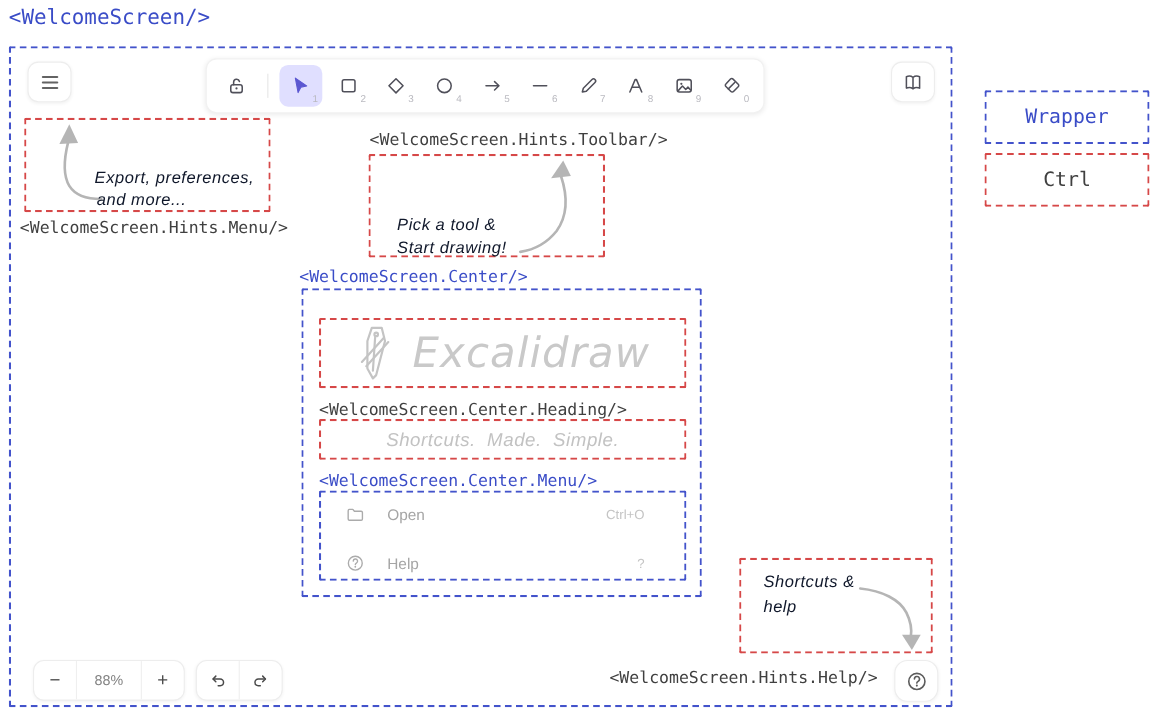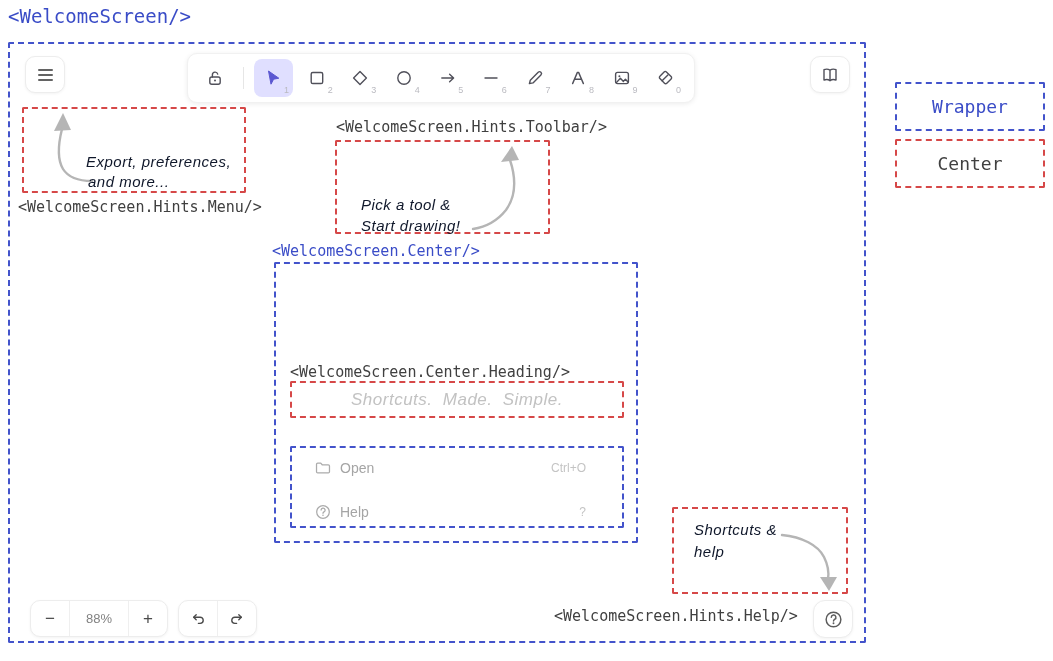--- a/index.html
+++ b/index.html
@@ -67,21 +67,21 @@
               display: flex; align-items: center; justify-content: center; gap: 14px; }
   #logo-text { font-family: "DejaVu Sans", sans-serif; font-style: italic; font-size: 38px;
                color: #c9c9c9; letter-spacing: 1px; }
   #heading-label { top: 99px; }
   #heading-box { position: absolute; left: 14px; top: 117px; width: 334px; height: 37px;
                  display: flex; align-items: center; justify-content: center; }
   #heading-text { font-style: italic; font-size: 17px; color: #c2c2c2; word-spacing: 5px; letter-spacing: .5px; }
   #menu-label { top: 164px; }
   #menu-box { position: absolute; left: 14px; top: 182px; width: 334px; height: 82px; }
   .menu-item { position: absolute; left: 12px; right: 36px; height: 28px;
-               display: flex; align-items: center; gap: 8px; padding-left: 10px;
+               display: flex; align-items: center; gap: 20px; padding-left: 10px;
                border-radius: 6px; cursor: pointer; }
   .menu-item .mi-text { font-size: 14px; color: #a5a5a5; }
   .menu-item .mi-shortcut { margin-left: auto; font-size: 12px; color: #c4c4c4; }
   #menu-item-open { top: 6px; }
   #menu-item-help { top: 50px; }
   .menu-icon { stroke: #ababab; stroke-width: 1.4; fill: none; stroke-linecap: round; stroke-linejoin: round; }
 
   
   .island { background: #fff; border: 1px solid #ededed; border-radius: 10px;
             box-shadow: 0 1px 3px rgba(0,0,0,.05); display: flex; align-items: stretch; overflow: hidden; }
@@ -220,26 +220,39 @@
     <polygon points="47,2 36,18 54,16"></polygon>
     <path d="M45 16 C51 34 51 52 41 66 C33 76 21 83 8 85"></path>
   </svg>
   <div class="abs hint-text" style="left:24px; top:54px">Pick a tool &amp;</div>
   <div class="abs hint-text" style="left:24px; top:75px">Start drawing!</div>
 </div>
 
 <div class="abs jsx-label blue-t" id="center-label">&lt;WelcomeScreen.Center/&gt;</div>
 <div class="abs blue-b" id="center-box">
 
+  <div class="red-b" id="logo-box">
+    <svg width="38" height="52" viewBox="0 0 38 52">
+      <g stroke="#c4c4c4" stroke-width="2" fill="none" stroke-linecap="round" stroke-linejoin="round">
+        <path d="M15 3 L24 3 L27 15 L19 46 L16 49 L11 40 L11 15 Z"></path>
+        <circle cx="19" cy="9" r="1.6"></circle>
+        <path d="M18 12 L16 42"></path>
+        <path d="M6 34 L26 12"></path>
+        <path d="M10 38 L30 16"></path>
+      </g>
+    </svg>
+    <span id="logo-text">Excalidraw</span>
+  </div>
 
   <div class="jsx-label red-t" id="heading-label">&lt;WelcomeScreen.Center.Heading/&gt;</div>
   <div class="red-b" id="heading-box">
     <span id="heading-text">Shortcuts. Made. Simple.</span>
   </div>
 
+  <div class="jsx-label blue-t" id="menu-label">&lt;WelcomeScreen.Center.Menu/&gt;</div>
   <div class="blue-b" id="menu-box">
     <div class="menu-item" id="menu-item-open">
       <svg width="18" height="18" viewBox="0 0 20 20">
         <path class="menu-icon" d="M2.8 5.8 c0 -0.7 0.6 -1.3 1.3 -1.3 h3.4 l1.6 1.9 h6.8 c0.7 0 1.3 0.6 1.3 1.3 v6.5 c0 0.7 -0.6 1.3 -1.3 1.3 H4.1 c-0.7 0 -1.3 -0.6 -1.3 -1.3 Z"></path>
       </svg>
       <span class="mi-text">Open</span>
       <span class="mi-shortcut">Ctrl+O</span>
     </div>
     <div class="menu-item" id="menu-item-help">
       <svg width="18" height="18" viewBox="0 0 20 20">
@@ -300,14 +313,14 @@
         <path d="M14.6 8 H7.6 a3.4 3.4 0 0 0 0 6.8 H9.6"></path>
       </g>
     </svg>
   </div>
 </div>
 
 <div class="abs blue-b" id="legend-wrapper-box">
   <span class="legend-text blue-t">Wrapper</span>
 </div>
 <div class="abs red-b" id="legend-child-box">
-  <span class="legend-text red-t">Center</span>
+  <span class="legend-text red-t">Ctrl</span>
 </div>
 
 </body></html>

